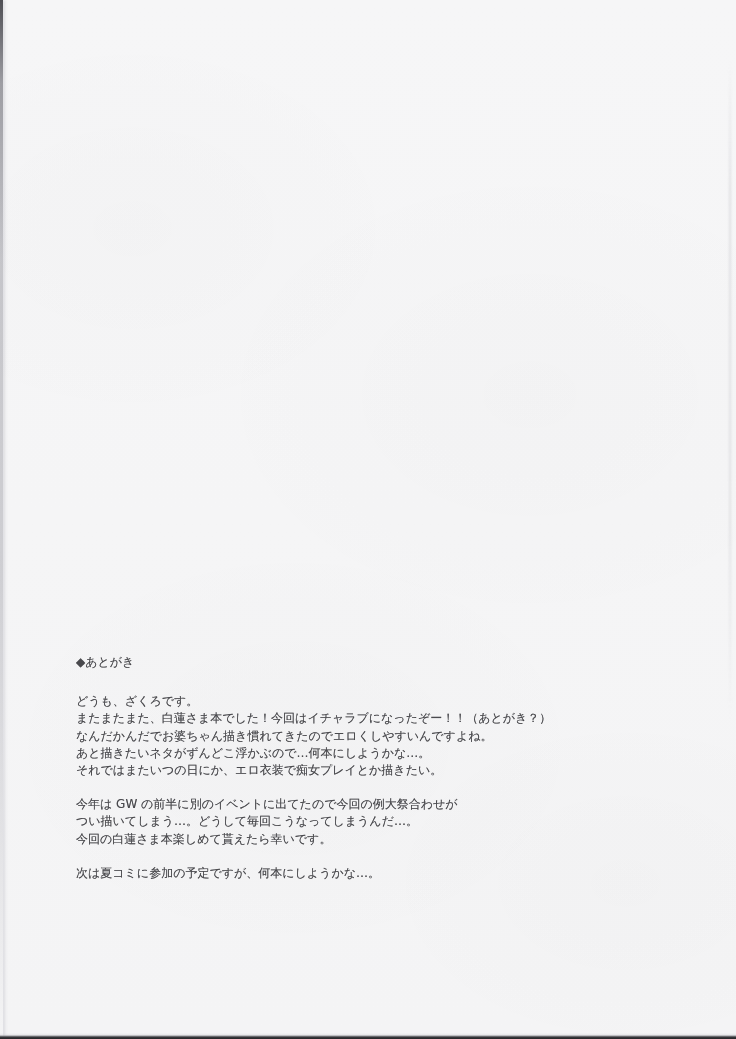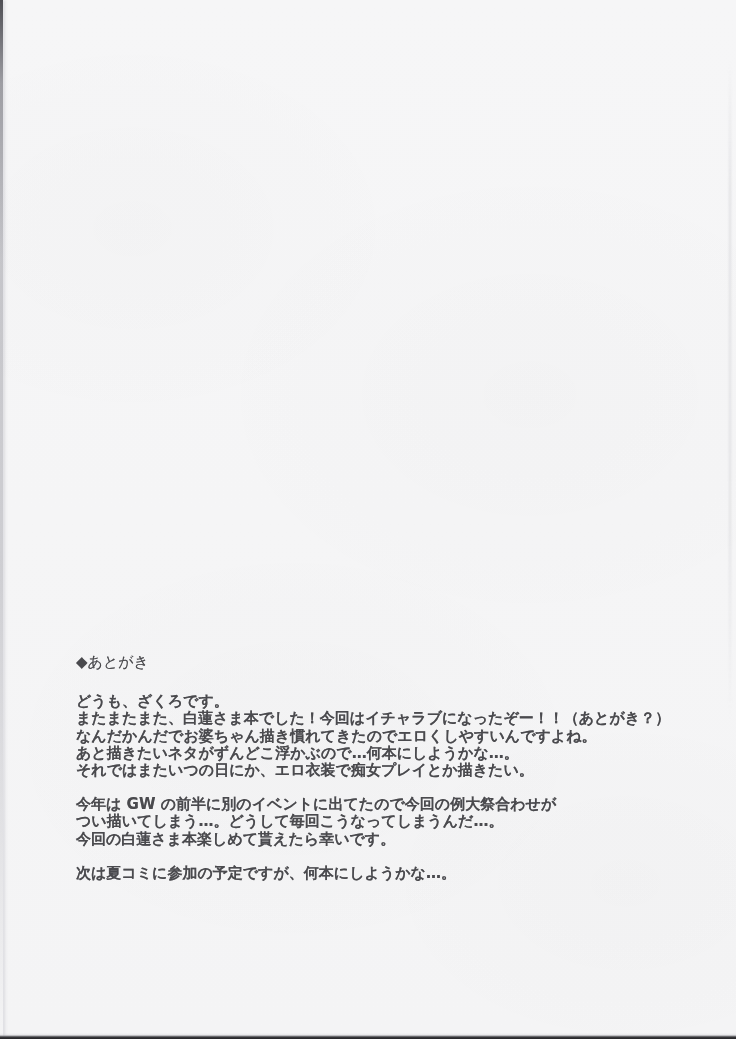--- a/index.html
+++ b/index.html
@@ -75,33 +75,32 @@
       rgba(190,190,196,0) 100%
     );
     filter: blur(1px);
   }
   .afterword {
     position: absolute;
     left: 76px;
     top: 654px;
     width: 560px;
     color: #4a4a4e;
-    font-size: 15px;
+    font-size: 12px;
     line-height: 17.2px;
     font-weight: 500;
     letter-spacing: 0px;
     text-shadow: 0 0 0.6px rgba(74,74,78,0.55);
     white-space: nowrap;
   }
   .afterword .heading {
     margin: 0 0 22px 0;
   }
   .afterword .para {
     margin: 0 0 17px 0;
-    font-weight: bold;
   }
   .afterword .para:last-child {
     margin-bottom: 0;
   }
 </style>
 </head>
 <body>
 
 <div class="page">
   <div class="edge-left"></div>

